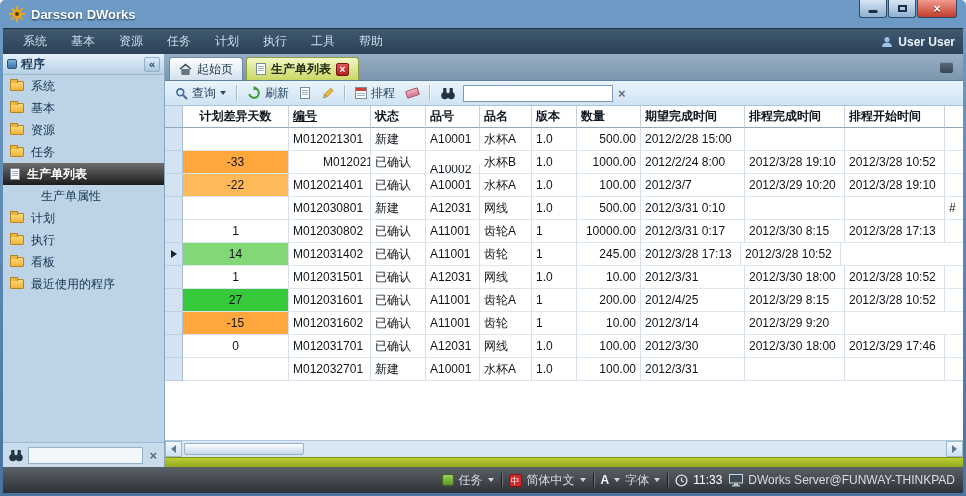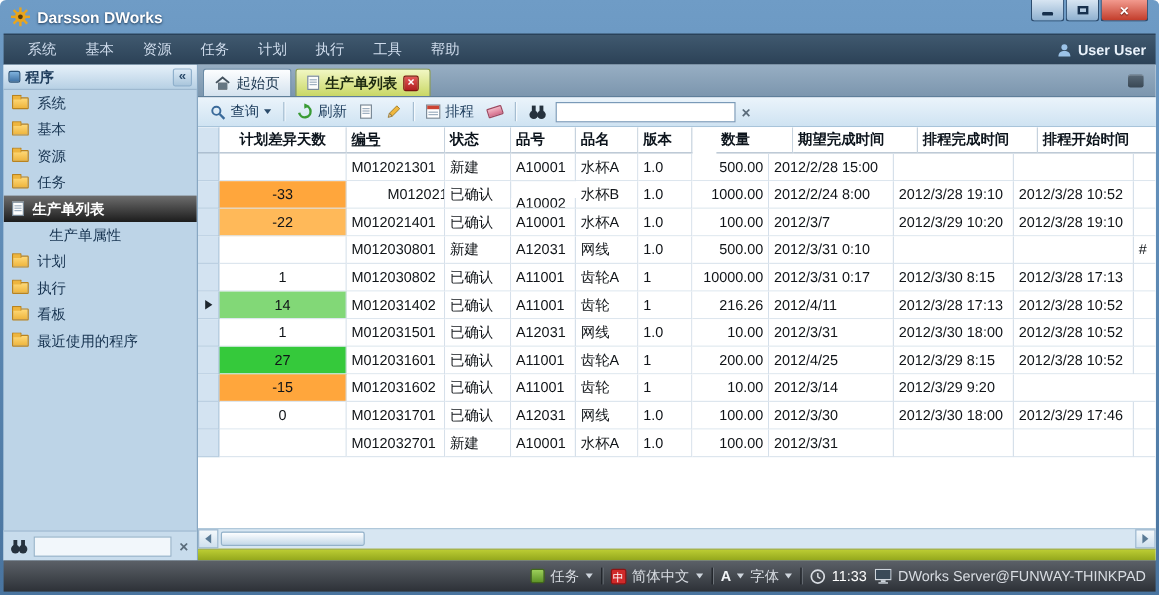--- a/index.html
+++ b/index.html
@@ -285,21 +285,21 @@
 
       <div class="gridwrap">
         <div class="grow ghead-row">
             <div class="rowhead"></div>
             <div class="gcell center" style="width: 106px;">计划差异天数</div>
             <div class="gcell" style="width: 82px; text-decoration: underline;">编号</div>
             <div class="gcell" style="width: 55px;">状态</div>
             <div class="gcell" style="width: 54px;">品号</div>
             <div class="gcell" style="width: 52px; text-align: right;">品名</div>
             <div class="gcell" style="width: 45px;">版本</div>
-            <div class="gcell" style="width: 64px; margin-left: 20px;">数量</div>
+            <div class="gcell" style="width: 64px;">数量</div>
             <div class="gcell" style="width: 104px;">期望完成时间</div>
             <div class="gcell" style="width: 100px;">排程完成时间</div>
             <div class="gcell" style="width: 100px;">排程开始时间</div>
             <div class="gcell" style="width: 18px; flex: 1 1 auto; border-right: none;"></div>
           </div>
         <div class="gbody">
             <div class="grow">
               <div class="rowhead"></div>
               <div class="gcell center" style="width: 106px;"></div>
               <div class="gcell left" style="width: 82px;">M012021301</div>
@@ -372,22 +372,21 @@
             <div class="grow">
               <div class="rowhead">
                 <span class="rowarrow"></span>
               </div>
               <div class="gcell center" style="width: 106px; background: rgb(130, 216, 119);">14</div>
               <div class="gcell left" style="width: 82px;">M012031402</div>
               <div class="gcell left" style="width: 55px;">已确认</div>
               <div class="gcell left" style="width: 54px;">A11001</div>
               <div class="gcell left" style="width: 52px;">齿轮</div>
               <div class="gcell left" style="width: 45px;">1</div>
-              <div class="gcell right" style="width: 64px;">216.26</div>
-              <div class="gcell left" style="width: 104px;">2012/4/11</div>
+              <div class="gcell right" style="width: 64px;">245.00</div>
               <div class="gcell left" style="width: 100px;">2012/3/28 17:13</div>
               <div class="gcell left" style="width: 100px;">2012/3/28 10:52</div>
               <div class="gcell left" style="width: 18px; flex: 1 1 auto; border-right: none;"></div>
             </div>
             <div class="grow">
               <div class="rowhead"></div>
               <div class="gcell center" style="width: 106px;">1</div>
               <div class="gcell left" style="width: 82px;">M012031501</div>
               <div class="gcell left" style="width: 55px;">已确认</div>
               <div class="gcell left" style="width: 54px;">A12031</div>

